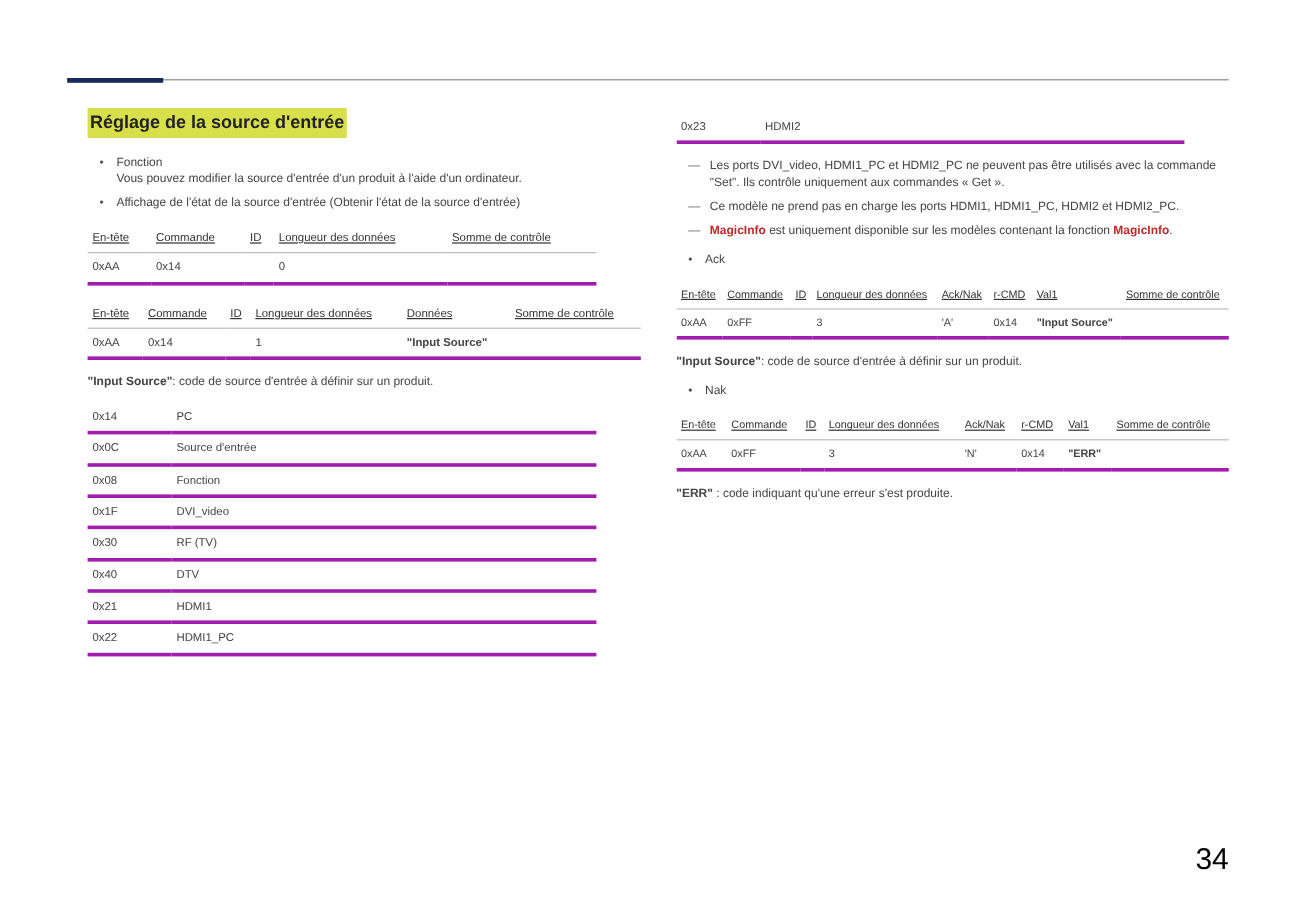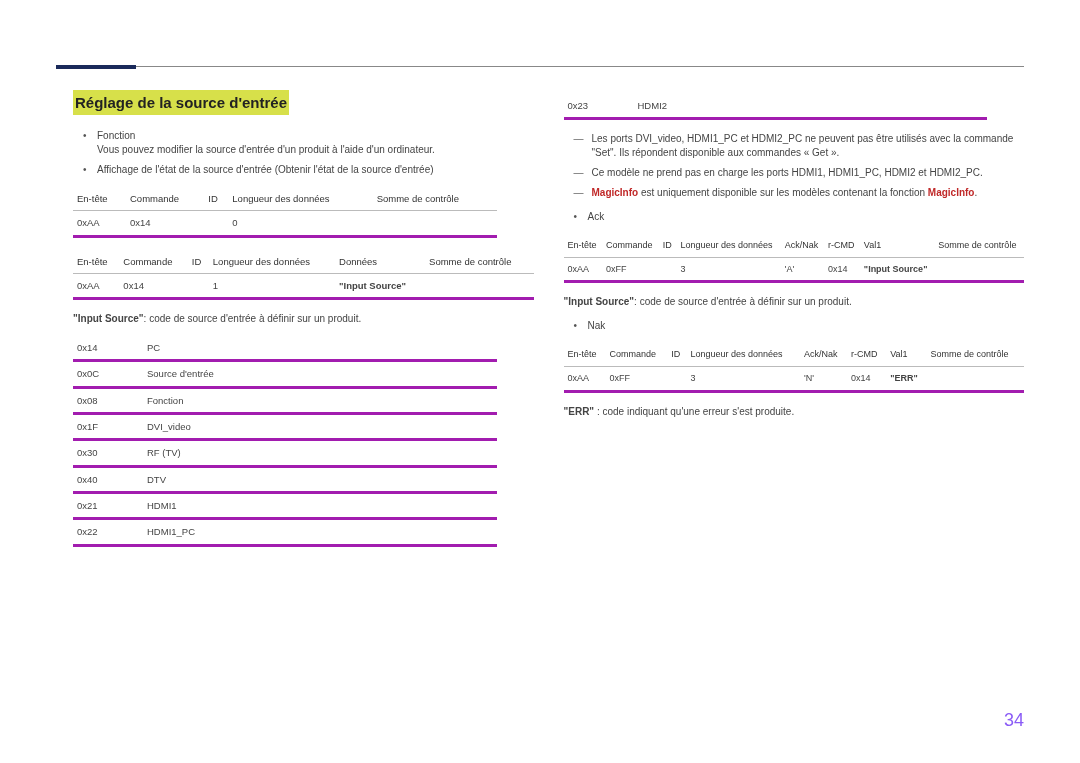--- a/index.html
+++ b/index.html
@@ -41,32 +41,32 @@
   ul.b > li { position: relative; padding-left: 10px; margin-bottom: 6px; }
   ul.b > li::before { content: "•"; position: absolute; left: -4px; color: #555; }
   ul.dash { list-style: none; margin: 0 0 10px 14px; }
   ul.dash > li { position: relative; padding-left: 14px; margin-bottom: 6px; }
   ul.dash > li::before { content: "―"; position: absolute; left: -4px; color: #666; }
   .magic { color: #c02828; font-weight: 600; }
   .indent { padding-left: 14px; }
   table { width: 100%; border-collapse: collapse; margin: 4px 0 12px 0; font-size: 9.5px; }
   table.narrow { width: 92%; }
   th, td { text-align: left; padding: 5px 4px; vertical-align: top; font-weight: 400; color: #444; }
-  th { color: #333; }
+  th { color: #333; text-decoration: underline; }
   tr.hdr td, tr.hdr th { border-bottom: 1px solid #bbb; }
   tr.row td { border-bottom: 3px solid #a21caf; }
   .b1 { font-weight: 700; }
   .note { margin: 4px 0 10px 0; }
   .err-q { font-weight: 700; }
   .pagenum {
     position: absolute;
     right: 56px;
     bottom: 32px;
-    font-size: 18px;
-    color: #8b5cf6;
+    font-size: 25px;
+    color: #000000;
     font-weight: 300;
   }
   .sourcelist td:first-child { width: 70px; }
   .t-ack th, .t-ack td { font-size: 9px; }
   .pad-top { margin-top: 4px; }
 </style>
 </head>
 <body>
 
 <div class="page">
@@ -174,21 +174,21 @@
       <table class="narrow sourcelist pad-top">
         <tbody id="src-right">
             <tr class="row">
               <td>0x23</td>
               <td>HDMI2</td>
             </tr>
           </tbody>
       </table>
 
       <ul class="dash">
-        <li>Les ports DVI_video, HDMI1_PC et HDMI2_PC ne peuvent pas être utilisés avec la commande "Set". Ils répondent disponible aux commandes « Get ».</li>
+        <li>Les ports DVI_video, HDMI1_PC et HDMI2_PC ne peuvent pas être utilisés avec la commande "Set". Ils contrôle uniquement aux commandes « Get ».</li>
         <li>Ce modèle ne prend pas en charge les ports HDMI1, HDMI1_PC, HDMI2 et HDMI2_PC.</li>
         <li>
           <span class="magic">MagicInfo</span><span> est uniquement disponible sur les modèles contenant la fonction </span><span class="magic">MagicInfo</span><span>.</span>
         </li>
       </ul>
 
       <ul class="b">
           <li>Ack</li>
         </ul>
 

